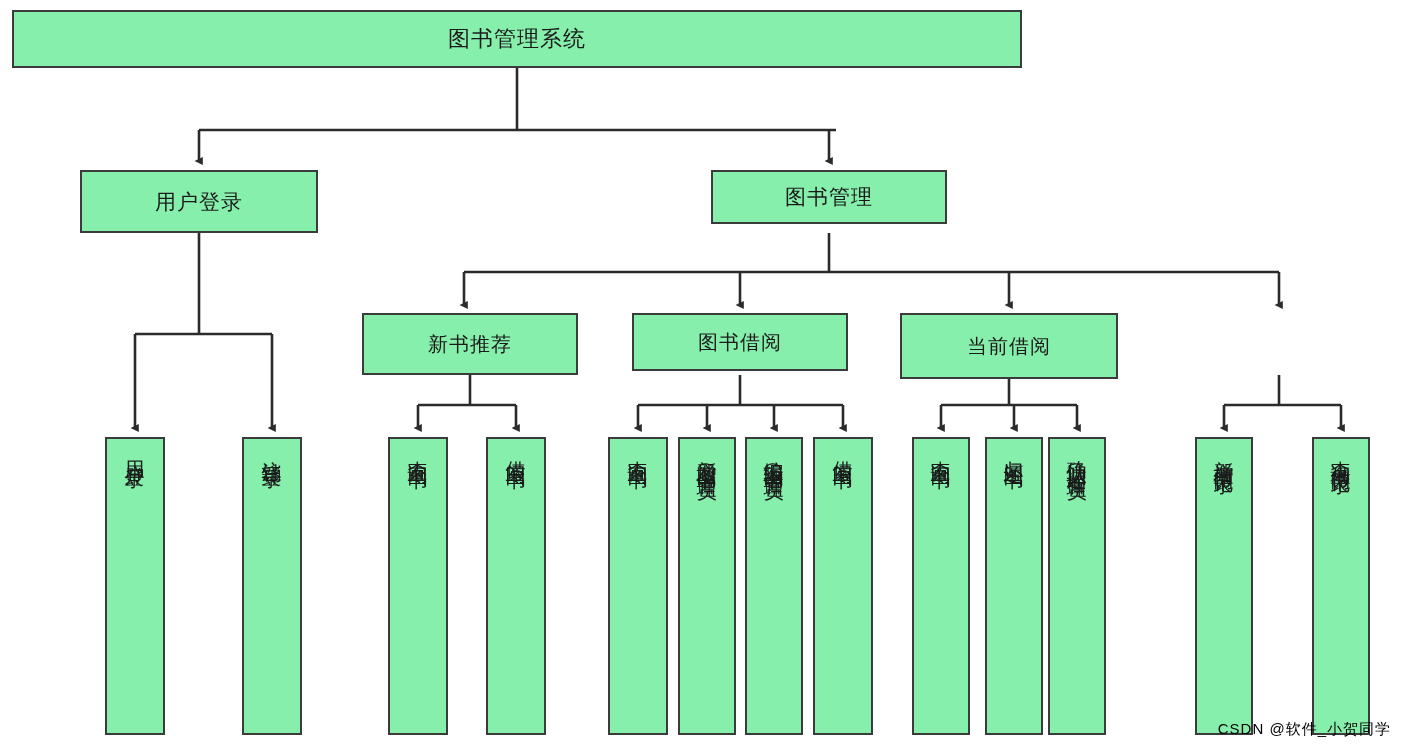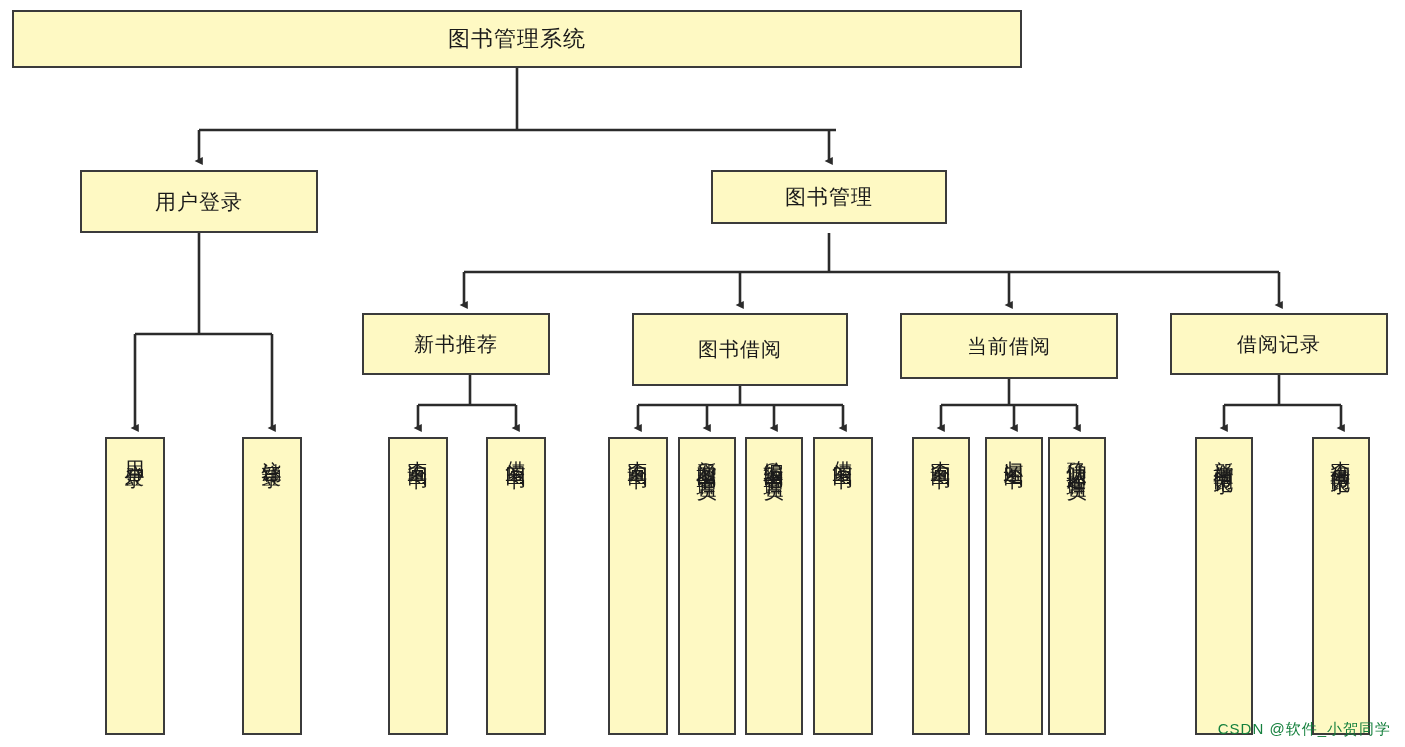--- a/index.html
+++ b/index.html
@@ -20,21 +20,21 @@
   #wires {
     position: absolute;
     left: 0;
     top: 0;
     width: 1405px;
     height: 747px;
   }
   .node {
     position: absolute;
     box-sizing: border-box;
-    background: #fef9c3;
+    background: #86efac;
     border: 2px solid #3b3b3b;
     display: flex;
     align-items: center;
     justify-content: center;
     color: #1a1a1a;
     z-index: 2;
   }
   .node.root {
     font-size: 22px;
   }
@@ -60,21 +60,21 @@
   }
   .htext {
     white-space: nowrap;
     letter-spacing: 1px;
   }
   #watermark {
     position: absolute;
     right: 14px;
     bottom: 8px;
     font-size: 15px;
-    color: #15803d;
+    color: #000000;
     letter-spacing: 1px;
     z-index: 5;
     white-space: nowrap;
   }
 </style>
 </head>
 <body>
 
 <div id="canvas">
 
@@ -132,31 +132,28 @@
     <span class="htext">图书管理系统</span>
   </div>
 
   <div class="node level1" style="left:80px; top:170px; width:238px; height:63px;">
     <span class="htext">用户登录</span>
   </div>
   <div class="node level1" style="left:711px; top:170px; width:236px; height:54px;">
     <span class="htext">图书管理</span>
   </div>
 
-  <div class="node level2" style="left:362px; top:313px; width:188px; height:62px;">
+  <div class="node level2" style="left:362px; top:313px; width:216px; height:62px;">
     <span class="htext">新书推荐</span>
   </div>
-  <div class="node level2" style="left:632px; top:313px; width:216px; height:73px;">
+  <div class="node level2" style="left:632px; top:313px; width:216px; height:58px;">
     <span class="htext">图书借阅</span>
   </div>
   <div class="node level2" style="left:900px; top:313px; width:218px; height:66px;">
     <span class="htext">当前借阅</span>
-  </div>
-  <div class="node level2" style="left:1170px; top:313px; width:218px; height:62px;">
-    <span class="htext">借阅记录</span>
   </div>
 
   <div class="node leaf" style="left:105px; top:437px; width:60px; height:298px;">
     <span class="vtext">用户登录</span>
   </div>
   <div class="node leaf" style="left:242px; top:437px; width:60px; height:298px;">
     <span class="vtext">注销登录</span>
   </div>
   <div class="node leaf" style="left:388px; top:437px; width:60px; height:298px;">
     <span class="vtext">查询图书</span>

